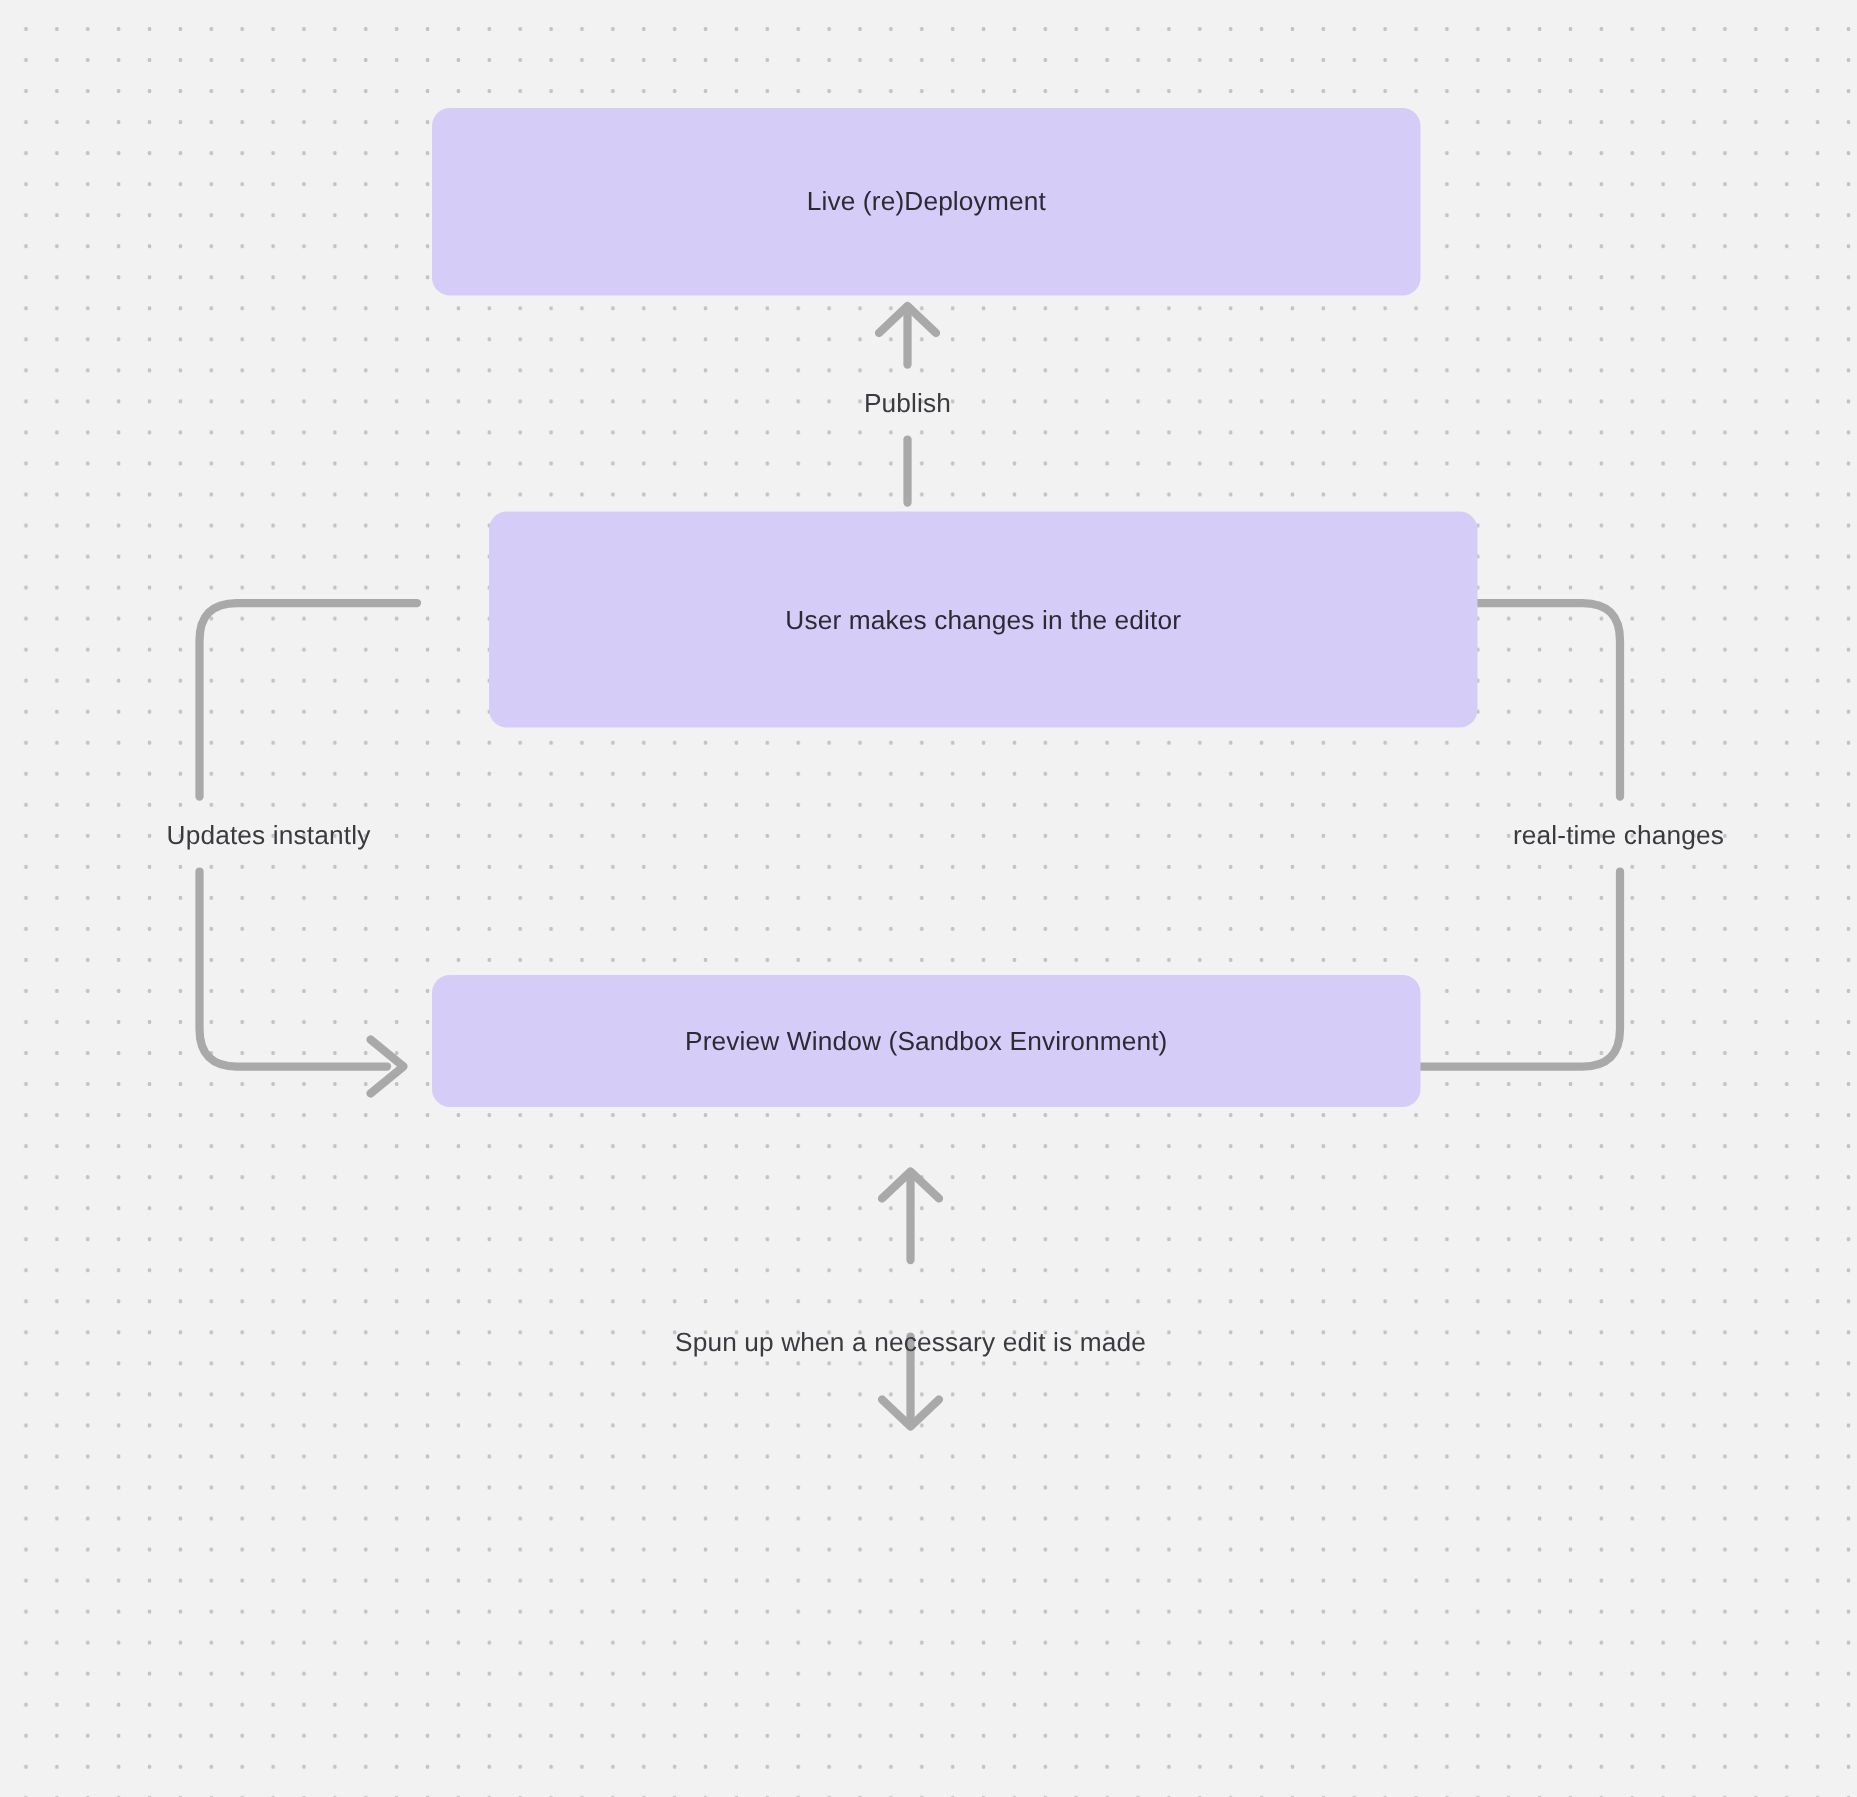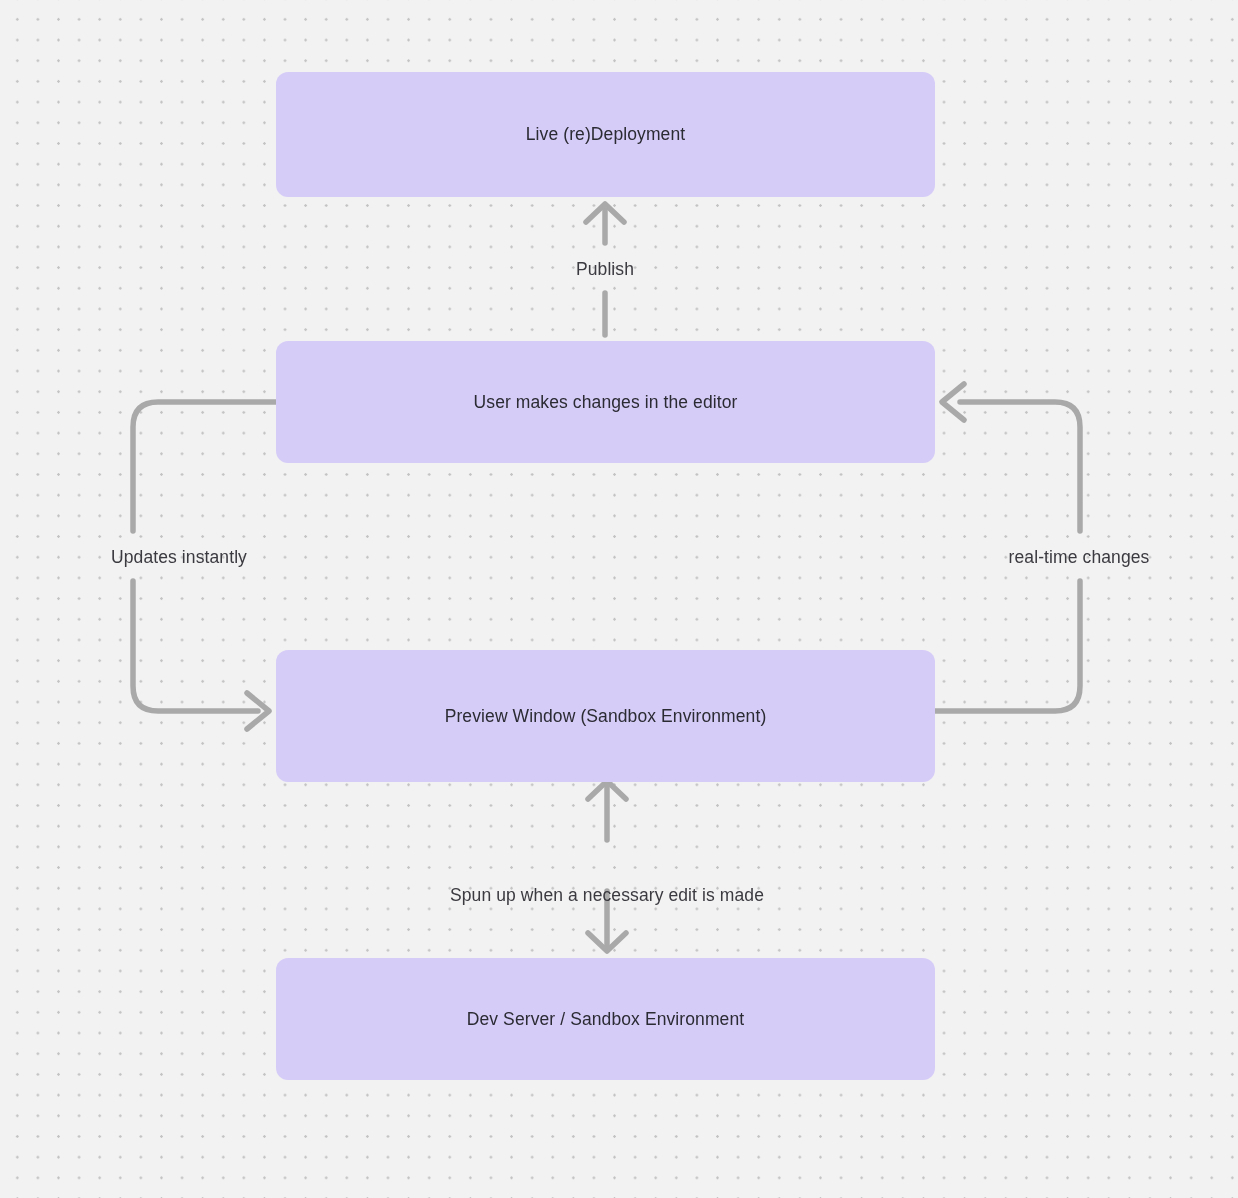--- a/index.html
+++ b/index.html
@@ -19,36 +19,36 @@
     position: relative;
     width: 1238px; height: 1198px;
     overflow: hidden;
     background-color: var(--background);
     background-image: radial-gradient(circle, var(--dot) 1.15px, rgba(0,0,0,0) 1.45px);
     background-size: 20.6px 20.7px;
     background-position: 7px 9px;
   }
   .node {
     position: absolute;
-    left: 276px;
+    left: 288px;
     width: 659px;
     height: 123px;
     background: var(--node-fill);
     border-radius: 12px;
     display: flex;
     align-items: center;
     justify-content: center;
     color: var(--node-text);
     font-size: 17.5px;
     letter-spacing: 0.1px;
     cursor: default;
   }
   .node-1 { top: 72px; height: 125px; }
-  .node-2 { top: 341px; height: 122px; }
-  .node-3 { top: 650px; height: 132px; }
+  .node-2 { top: 341px; height: 144px; margin-left: 38px; }
+  .node-3 { top: 650px; height: 88px; }
   .node-4 { top: 958px; height: 122px; }
   svg.edges {
     position: absolute;
     inset: 0;
     width: 1238px;
     height: 1198px;
     pointer-events: none;
   }
   svg.edges path, svg.edges polyline, svg.edges line {
     fill: none;
@@ -106,22 +106,19 @@
 
   <div class="node node-1">
     <span>Live (re)Deployment</span>
   </div>
   <div class="node node-2">
     <span>User makes changes in the editor</span>
   </div>
   <div class="node node-3">
     <span>Preview Window (Sandbox Environment)</span>
   </div>
-  <div class="node node-4">
-    <span>Dev Server / Sandbox Environment</span>
-  </div>
 
   <div class="edge-label label-publish">Publish</div>
   <div class="edge-label label-updates">Updates instantly</div>
   <div class="edge-label label-feedback">real-time changes</div>
   <div class="edge-label label-spunup">Spun up when a necessary edit is made</div>
 
 </div>
 
 </body></html>

